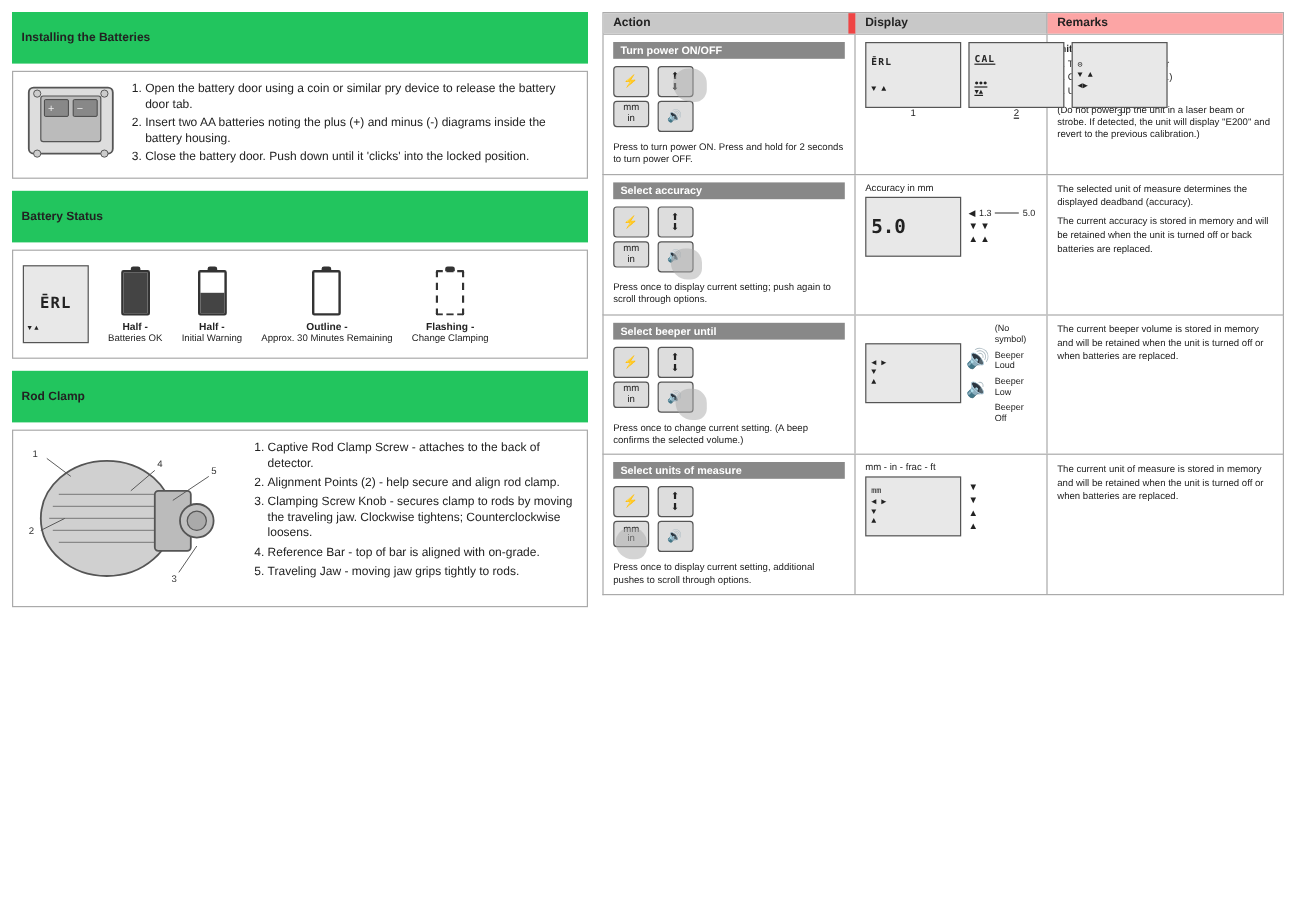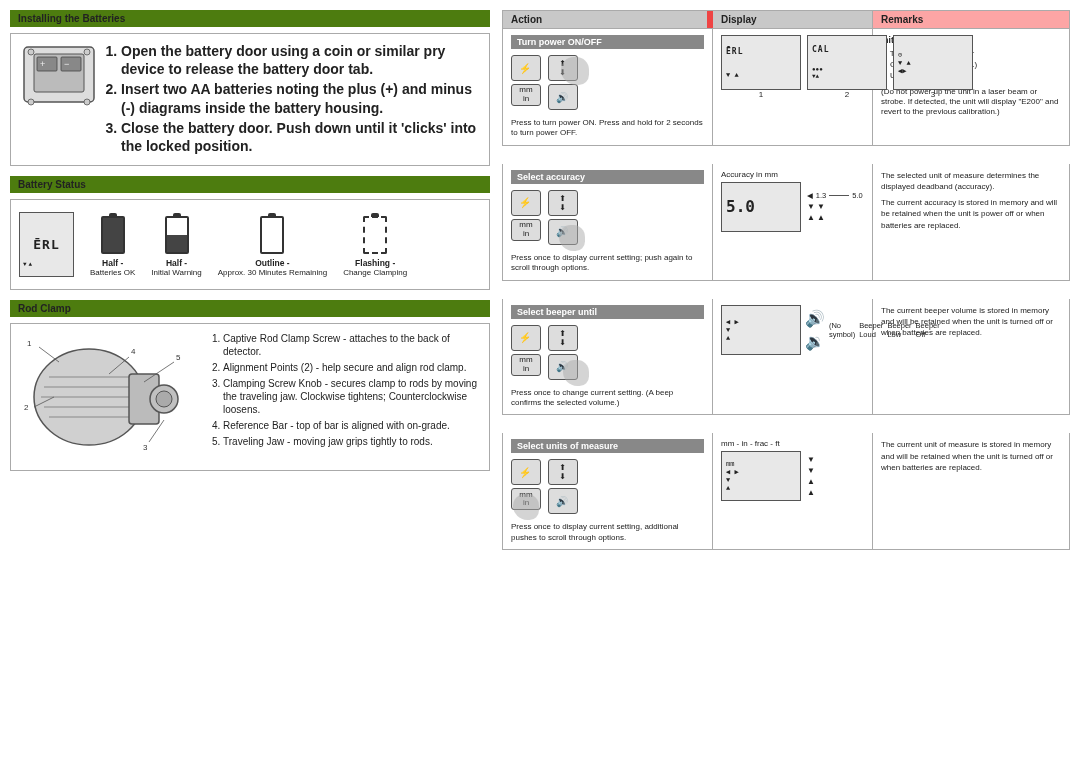--- a/index.html
+++ b/index.html
@@ -19,22 +19,22 @@
     }
     .left-col {
       width: 480px;
       flex-shrink: 0;
     }
     .right-col {
       flex: 1;
     }
     
     .section-header {
-      background: #4d7c0f;
-      padding: 3px 8px;
+      background: #22c55e;
+      padding: 16px 8px;
       font-weight: bold;
       font-size: 10px;
       margin-bottom: 6px;
     }
     .section-box {
       border: 1px solid #aaa;
       margin-bottom: 10px;
       padding: 8px;
     }
     
@@ -45,23 +45,22 @@
     }
     .battery-diagram {
       width: 80px;
       flex-shrink: 0;
     }
     .install-text ol {
       padding-left: 14px;
     }
     .install-text li {
       margin-bottom: 2px;
-      font-size: 14px;
+      font-size: 10px;
       line-height: 1.3;
-      font-weight: bold;
     }
     
     .battery-status-row {
       display: flex;
       gap: 16px;
       align-items: flex-end;
       padding: 4px 0;
     }
     .battery-item {
       display: flex;
@@ -177,21 +176,21 @@
       flex: 1;
       background: #fca5a5;
       padding: 3px 8px;
       font-weight: bold;
       font-size: 10px;
     }
     .action-row {
       display: flex;
       border: 1px solid #aaa;
       border-top: none;
-      margin-bottom: 18px;
+      margin-bottom: 0;
     }
     .action-cell {
       padding: 6px 8px;
     }
     .action-cell.action-col {
       width: 210px;
       flex-shrink: 0;
       border-right: 1px solid #aaa;
     }
     .action-cell.display-col {
@@ -436,21 +435,21 @@
         <div style="display:flex;gap:6px;align-items:flex-end;">
 
           <div style="display:flex;flex-direction:column;align-items:center;">
             <div class="lcd-display" style="width:45px;height:55px;">
               <div style="font-size:8px;font-weight:bold;font-family:monospace;letter-spacing:1px;">ĒRL</div>
               <div style="font-size:7px;">▼ ▲</div>
             </div>
             <span style="font-size:8px;">1</span>
           </div>
 
-          <div style="display:flex;flex-direction:column;align-items:center;">
+          <div style="display:flex;flex-direction:column;align-items:center;text-decoration:underline;">
             <div class="lcd-display" style="width:45px;height:55px;">
               <div style="font-size:8px;font-weight:bold;font-family:monospace;letter-spacing:1px;">CAL</div>
               <div style="font-size:6px;">●●●<br>▼▲</div>
             </div>
             <span style="font-size:8px;">2</span>
           </div>
 
           <div style="display:flex;flex-direction:column;align-items:center;">
             <div class="lcd-display" style="width:45px;height:55px;">
               <div style="font-size:7px;">⊙<br>▼ ▲<br>◀▶</div>
@@ -504,21 +503,21 @@
             </div>
             <div style="display:flex;gap:2px;font-size:8px;">
               <span>▲</span>
                 <span>▲</span>
             </div>
           </div>
         </div>
       </div>
       <div class="action-cell remarks-col">
         <div style="font-size:8px;line-height:1.4;margin-bottom:5px;">The selected unit of measure determines the displayed deadband (accuracy).</div>
-        <div style="font-size:8px;line-height:1.4;">The current accuracy is stored in memory and will be retained when the unit is power off or when batteries are replaced.</div>
+        <div style="font-size:8px;line-height:1.4;">The current accuracy is stored in memory and will be retained when the unit is turned off or back batteries are replaced.</div>
       </div>
     </div>
 
     <div class="action-row">
       <div class="action-cell action-col">
         <div class="sub-header">Select beeper until</div>
         <div class="action-subrow">
           <div style="position:relative;width:80px;flex-shrink:0;">
             <div class="device-buttons">
               <div class="dev-btn">⚡</div>
@@ -535,21 +534,21 @@
 
         <div style="display:flex;gap:4px;align-items:center;">
 
           <div class="lcd-display" style="width:38px;height:50px;">
             <div style="font-size:7px;">◀ ▶<br>▼<br>▲</div>
           </div>
           <div style="display:flex;flex-direction:column;gap:4px;">
             <div style="font-size:16px;">🔊</div>
             <div style="font-size:16px;">🔉</div>
           </div>
-          <div style="display:flex;flex-direction:row;gap:4px;font-size:7.5px;">
+          <div style="display:flex;flex-direction:column;gap:4px;font-size:7.5px;">
             <div>(No symbol)</div>
             <div>Beeper<br>Loud</div>
             <div>Beeper<br>Low</div>
             <div>Beeper<br>Off</div>
           </div>
         </div>
       </div>
       <div class="action-cell remarks-col">
         <div style="font-size:8px;line-height:1.4;">The current beeper volume is stored in memory and will be retained when the unit is turned off or when batteries are replaced.</div>
       </div>

